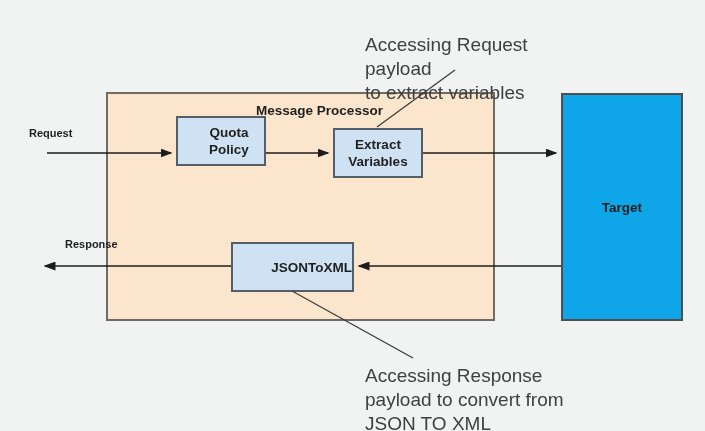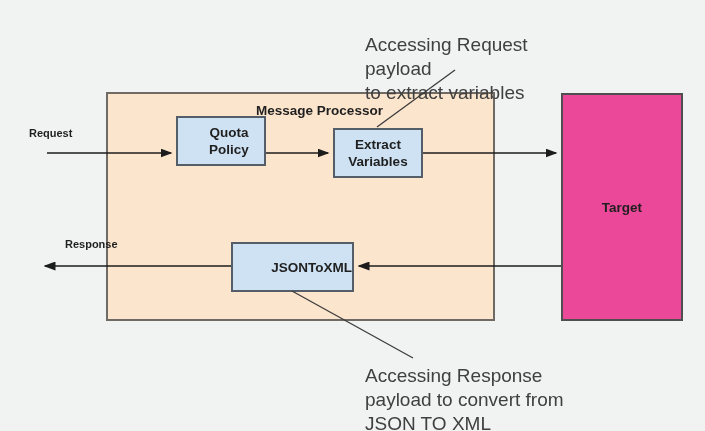--- a/index.html
+++ b/index.html
@@ -41,21 +41,21 @@
     font-size: 13.5px;
     font-weight: bold;
     color: #1f1f1f;
     line-height: 17px;
   }
   .node.blue {
     background: #cfe2f3;
     border: 2px solid #535e68;
   }
   .node.pink {
-    background: #ec4899;
+    background: #0ea5e9;
     border: 2px solid #4f4f4f;
   }
   .quota    { left: 176px; top: 116px; width: 90px;  height: 50px; padding-left: 16px; }
   .extract  { left: 333px; top: 128px; width: 90px;  height: 50px; text-align: center; }
   .jsontoxml{ left: 231px; top: 242px; width: 123px; height: 50px; justify-content: flex-end; }
   .target   { left: 561px; top: 93px;  width: 122px; height: 228px; }
   
   .flow-label {
     position: absolute;
     font-size: 11px;

